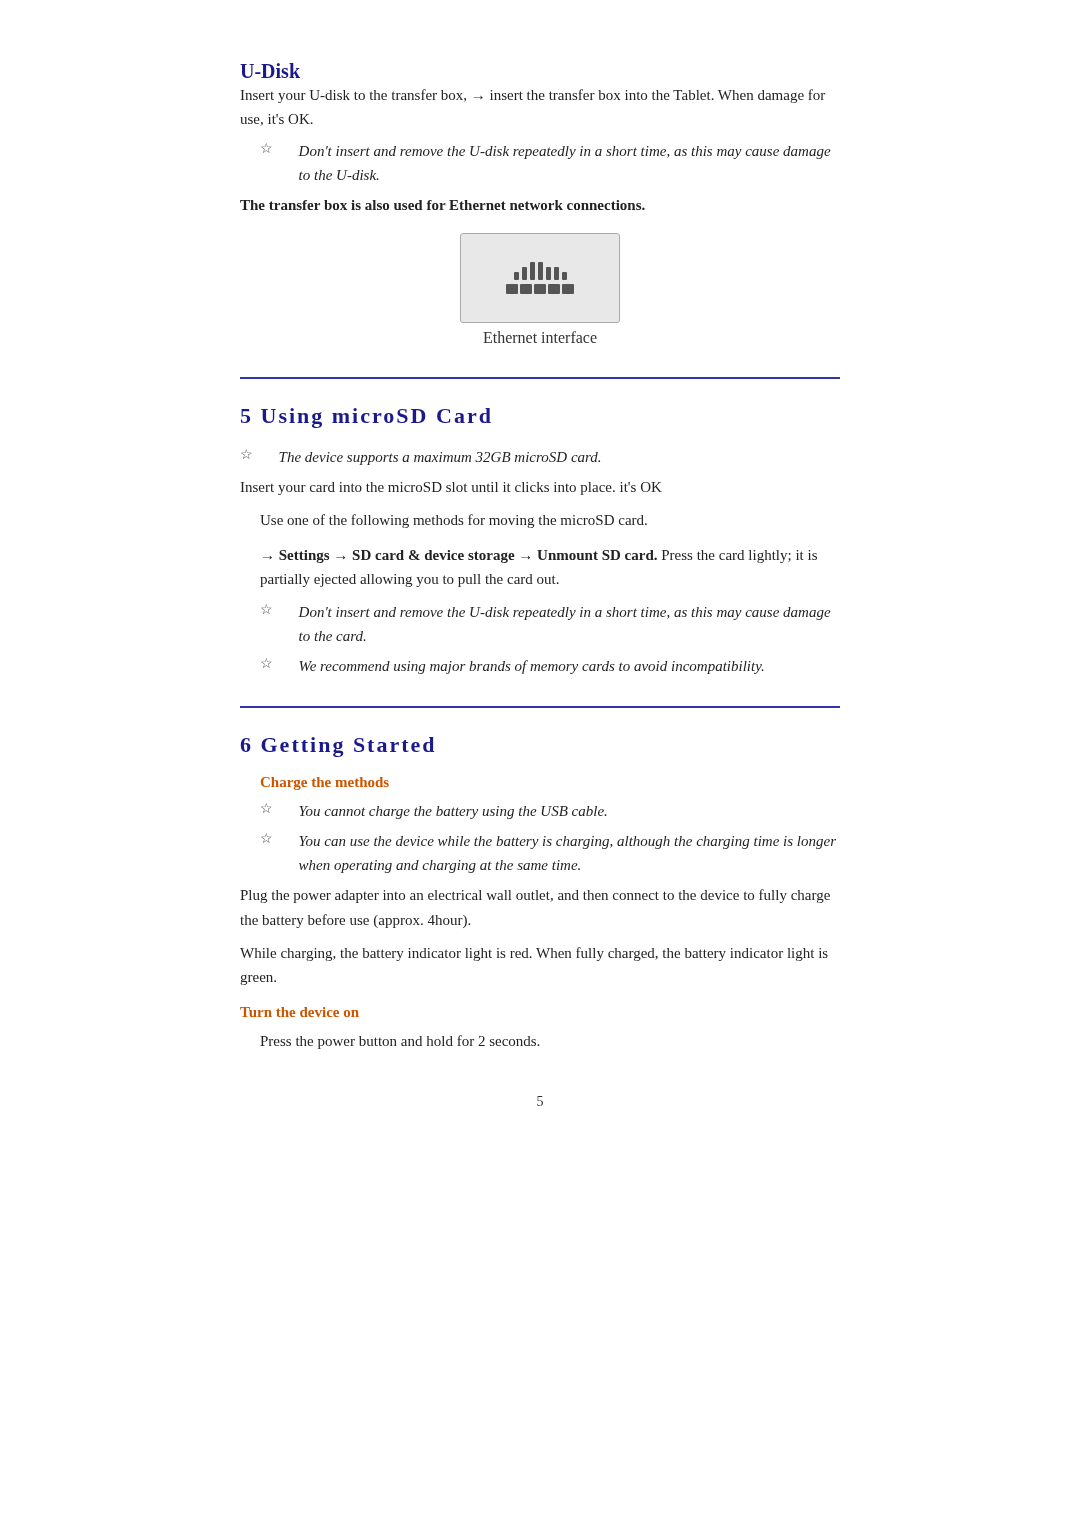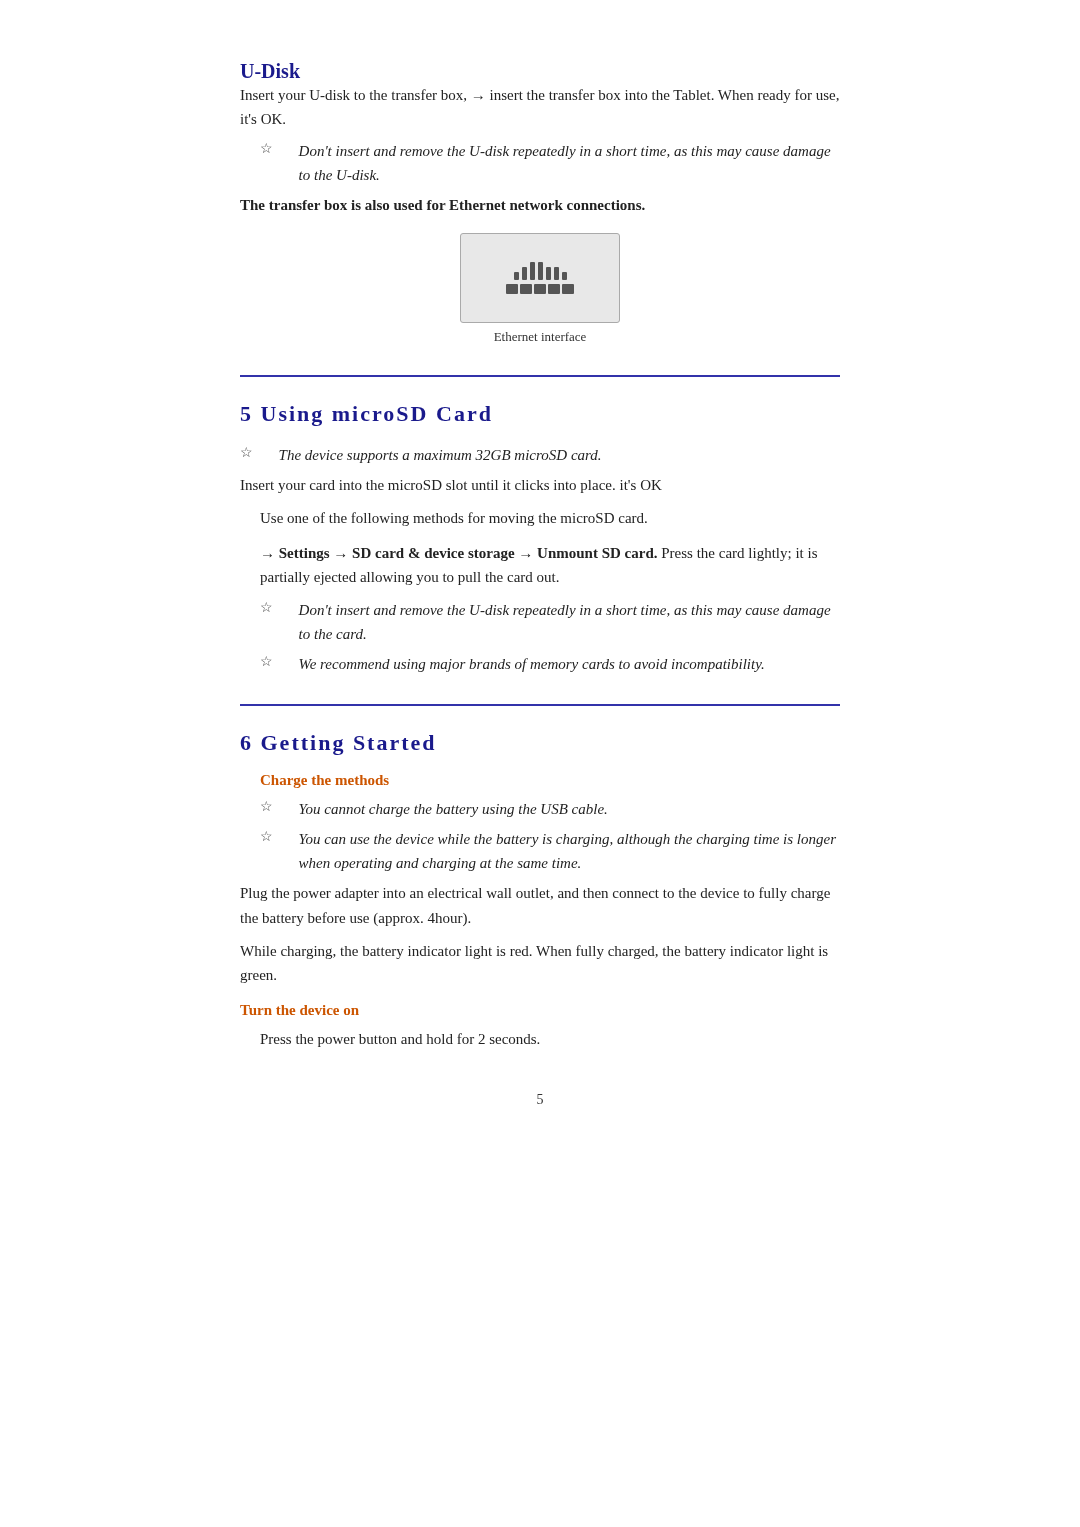--- a/index.html
+++ b/index.html
@@ -114,21 +114,21 @@
     }
 
     .port {
       width: 12px;
       height: 10px;
       background: #555;
       border-radius: 1px;
     }
 
     .ethernet-label {
-      font-size: 13px;
+      font-size: 16px;
       margin-top: 6px;
       color: #333;
     }
 
     
     .divider {
       border: none;
       border-top: 2px solid #3333aa;
       margin: 20px 0 24px 0;
     }
@@ -211,21 +211,21 @@
     }
   </style>
 </head>
 <body>
 
 <div class="page">
 
   <div class="section-udisk">
     <div class="section-udisk-title">U-Disk</div>
 
-    <p>Insert your U-disk to the transfer box,  →  insert the transfer box into the Tablet. When ready for use, it's OK.</p>
+    <p>Insert your U-disk to the transfer box,  →  insert the transfer box into the Tablet. When damage for use, it's OK.</p>
 
     <div class="star-bullet indented">
       <span class="star">☆</span>
       <span class="italic-note">Don't insert and remove the U-disk repeatedly in a short time, as this may cause damage to the U-disk.</span>
     </div>
 
     <p class="bold-note">The transfer box is also used for Ethernet network connections.</p>
 
     <div class="ethernet-container">
       <div class="ethernet-img">

